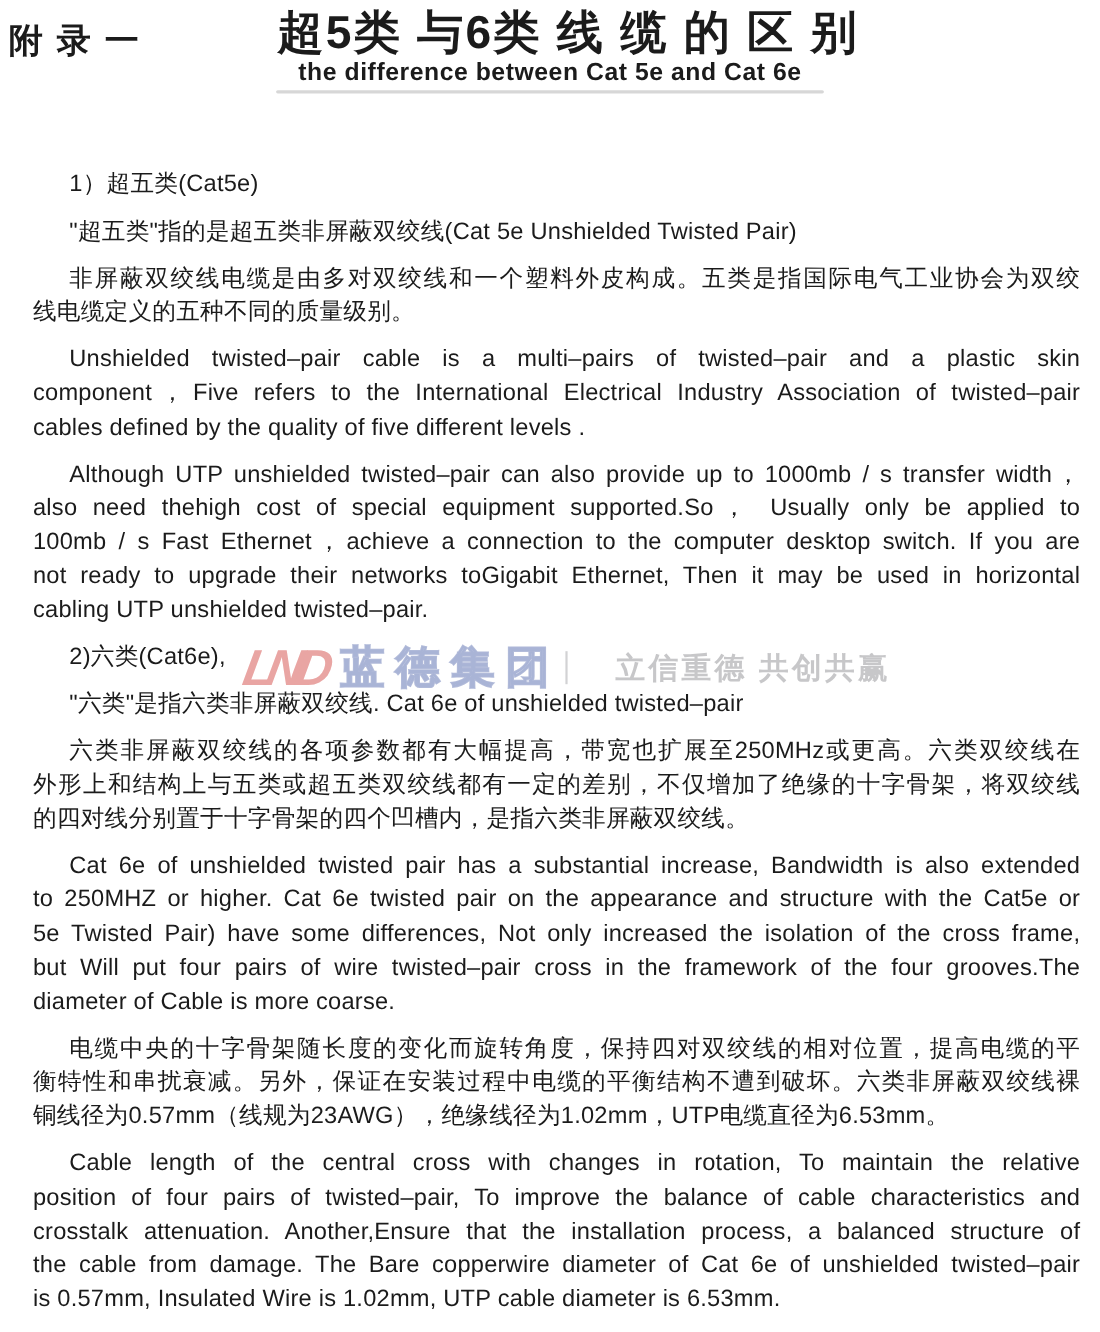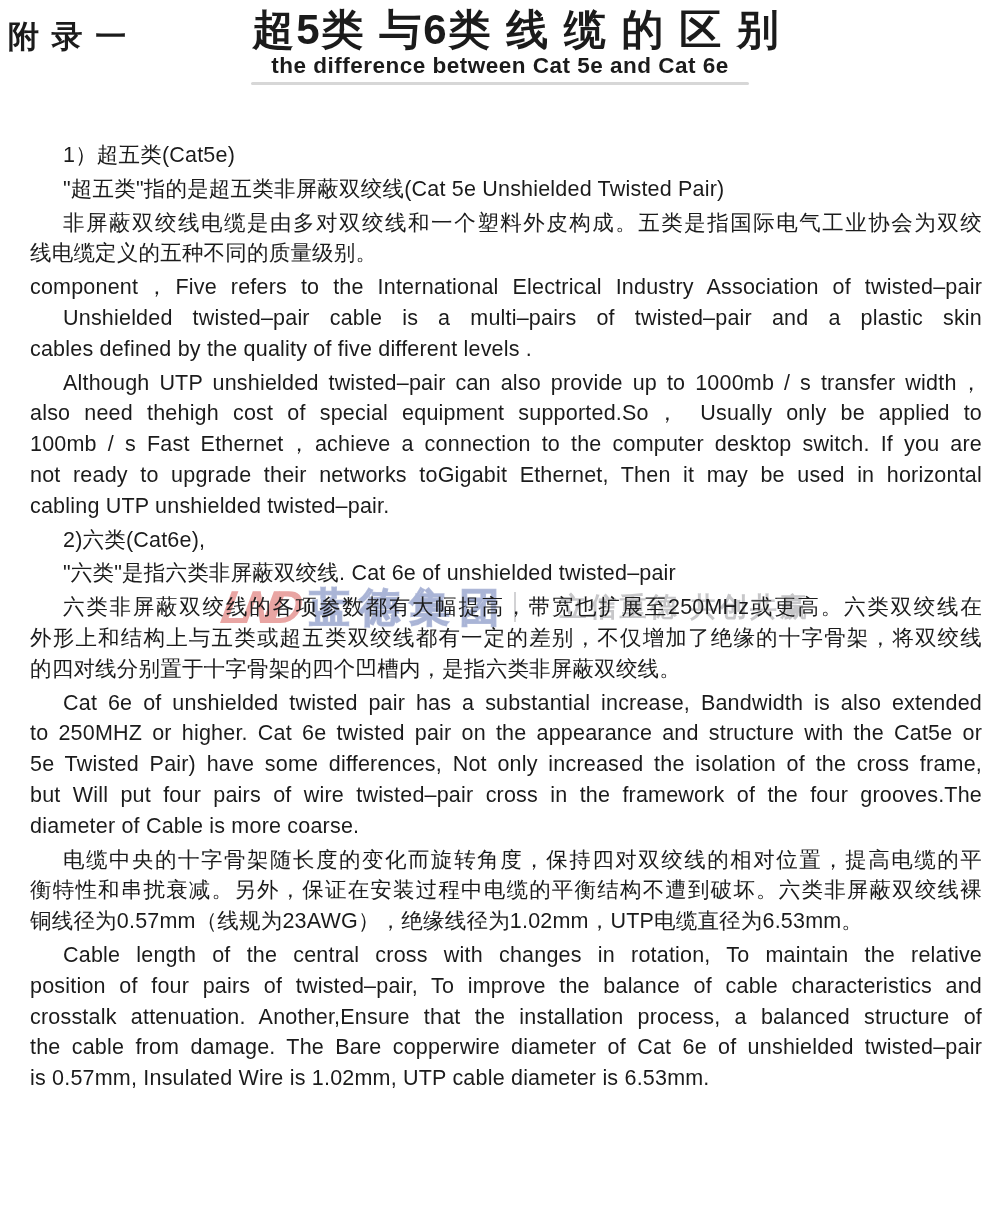--- a/index.html
+++ b/index.html
@@ -60,21 +60,21 @@
   .wm-slogan{
     font-size:27px;letter-spacing:3px;line-height:1;
     font-weight:bold;
     margin-left:30px;
   }
 
   
   .doc{
     position:absolute;left:30px;top:140px;width:952px;z-index:1;
   }
-  .paragraph{margin:0 0 3px 0;}
+  .paragraph{margin:12px 0 3px 0;}
   .line{
     font-size:21.5px;
     line-height:30.8px;
     white-space:nowrap;
     text-align:left;
     letter-spacing:0.2px;
   }
   .line.just{
     text-align:justify;
     text-align-last:justify;
@@ -107,22 +107,22 @@
         <div class="line first">1）超五类(Cat5e)</div>
       </div>
       <div class="paragraph">
         <div class="line first">"超五类"指的是超五类非屏蔽双绞线(Cat 5e Unshielded Twisted Pair)</div>
       </div>
       <div class="paragraph">
         <div class="line just first">非屏蔽双绞线电缆是由多对双绞线和一个塑料外皮构成。五类是指国际电气工业协会为双绞</div>
         <div class="line">线电缆定义的五种不同的质量级别。</div>
       </div>
       <div class="paragraph">
+        <div class="line just first">Unshielded twisted–pair cable is a multi–pairs of twisted–pair and a plastic skin</div>
         <div class="line just">component，Five refers to the International Electrical Industry Association of twisted–pair</div>
-        <div class="line just first">Unshielded twisted–pair cable is a multi–pairs of twisted–pair and a plastic skin</div>
         <div class="line">cables defined by the quality of five different levels .</div>
       </div>
       <div class="paragraph">
         <div class="line just first">Although UTP unshielded twisted–pair can also provide up to 1000mb / s transfer width，</div>
         <div class="line just">also need thehigh cost of special equipment supported.So，  Usually only be applied to</div>
         <div class="line just">100mb / s Fast Ethernet，achieve a connection to the computer desktop switch. If you are</div>
         <div class="line just">not ready to upgrade their networks toGigabit Ethernet, Then it may be used in horizontal</div>
         <div class="line">cabling UTP unshielded twisted–pair.</div>
       </div>
       <div class="paragraph">

